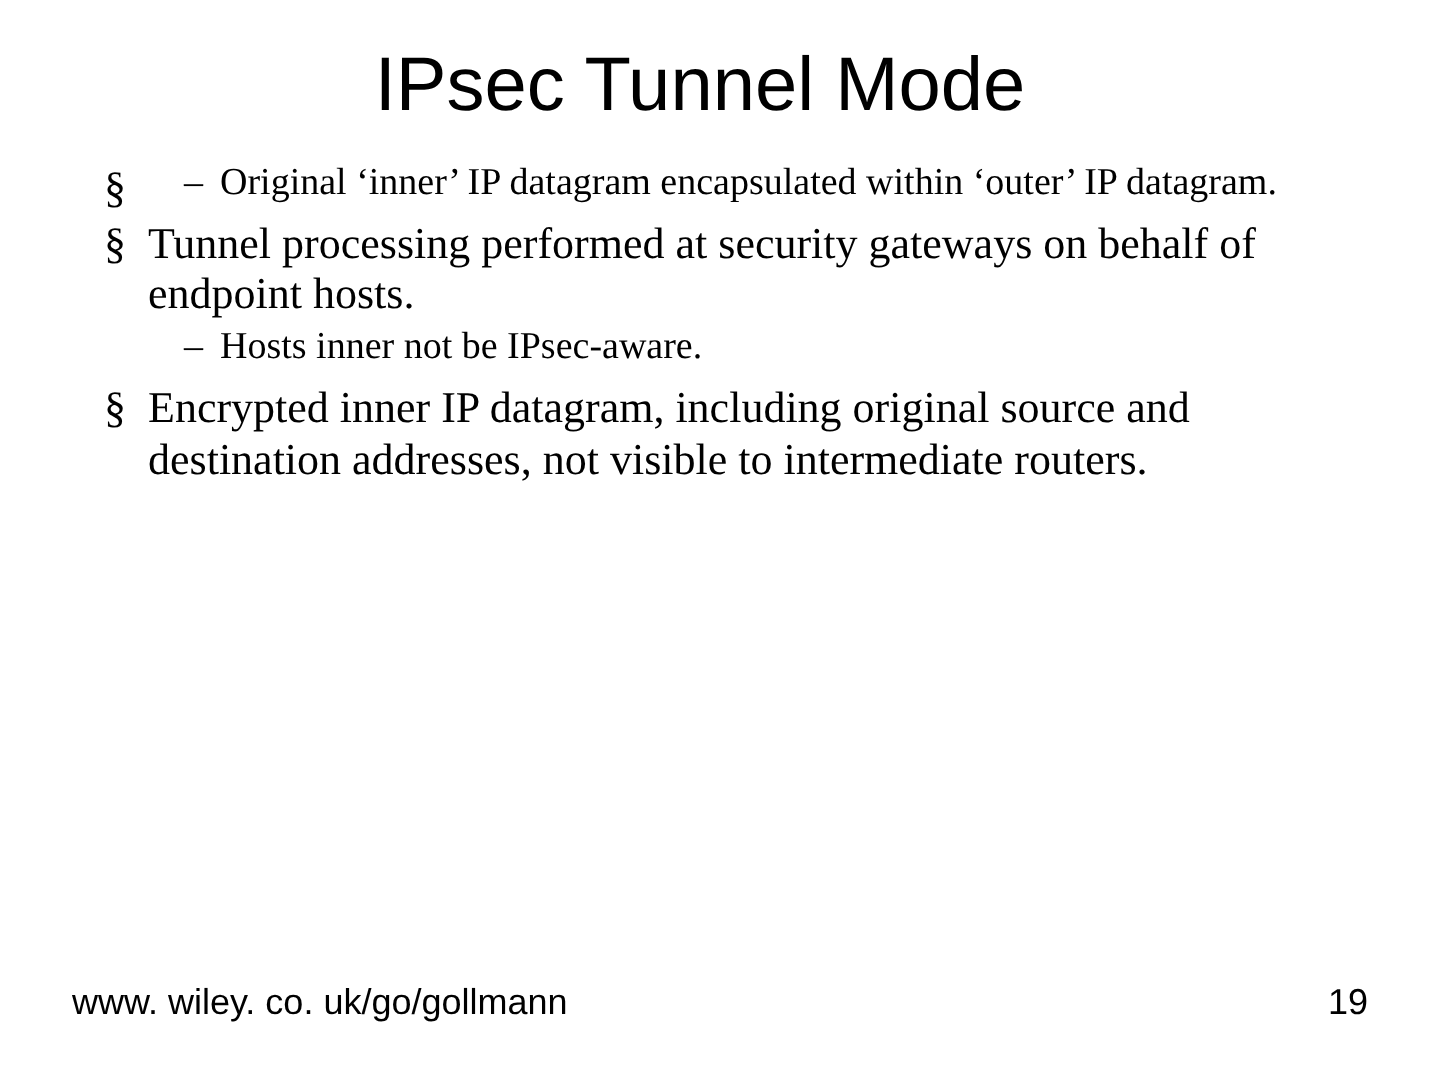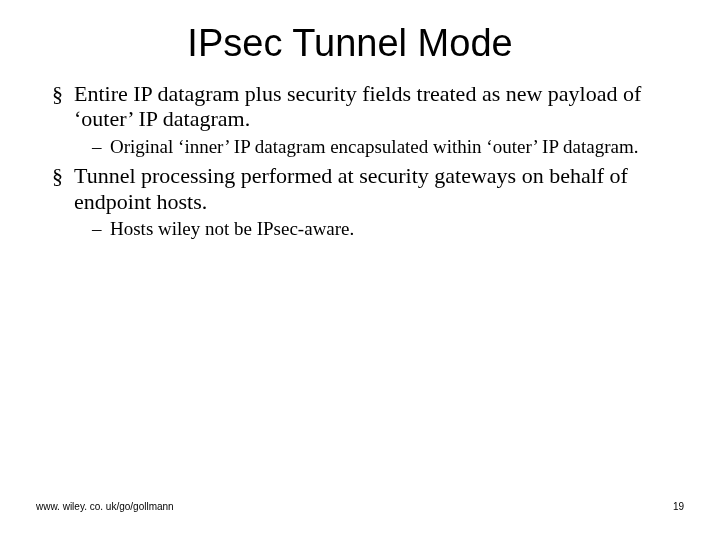--- a/index.html
+++ b/index.html
@@ -64,46 +64,48 @@
     font-size: 19px;
   }
   .footer {
     position: absolute;
     bottom: 28px;
     left: 36px;
     right: 36px;
     display: flex;
     justify-content: space-between;
     font-family: Arial, Helvetica, sans-serif;
-    font-size: 10px;
+    font-size: 18px;
   }
 </style>
 </head>
 <body>
 
 <div class="slide">
 
   <h1 class="title">IPsec Tunnel Mode</h1>
 
   <ul class="top">
     <li>
-      <span>Entire IP datagram plus security fields treated as new payload of ‘outer’ IP datagram.</span>
       <ul class="sub">
         <li>
           <span>Original ‘inner’ IP datagram encapsulated within ‘outer’ IP datagram.</span>
         </li>
       </ul>
     </li>
     <li>
       <span>Tunnel processing performed at security gateways on behalf of endpoint hosts.</span>
       <ul class="sub">
         <li>
-          <span>Hosts wiley not be IPsec-aware.</span>
+          <span>Hosts inner not be IPsec-aware.</span>
         </li>
       </ul>
+    </li>
+    <li>
+      <span>Encrypted inner IP datagram, including original source and destination addresses, not visible to intermediate routers.</span>
     </li>
   </ul>
 
   <div class="footer">
     <span>www. wiley. co. uk/go/gollmann</span>
     <span>19</span>
   </div>
 
 </div>
 

